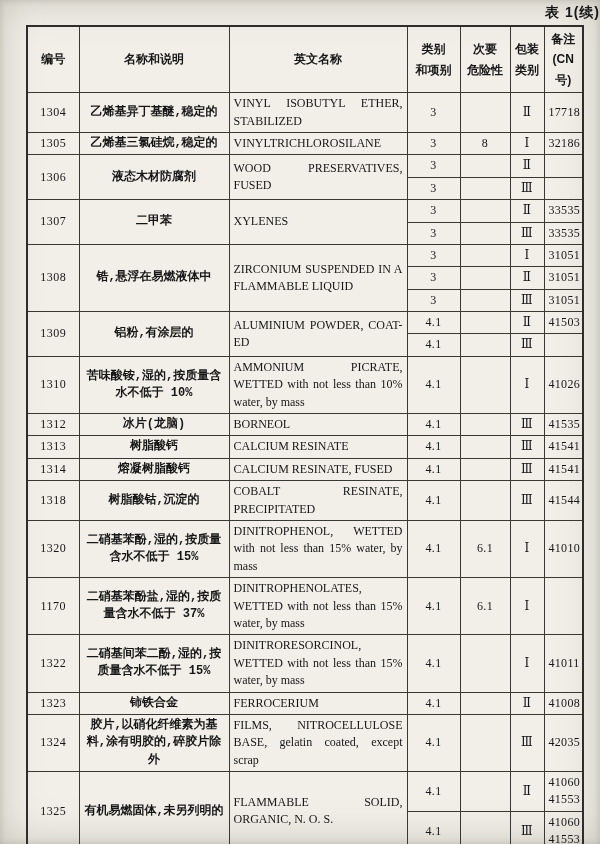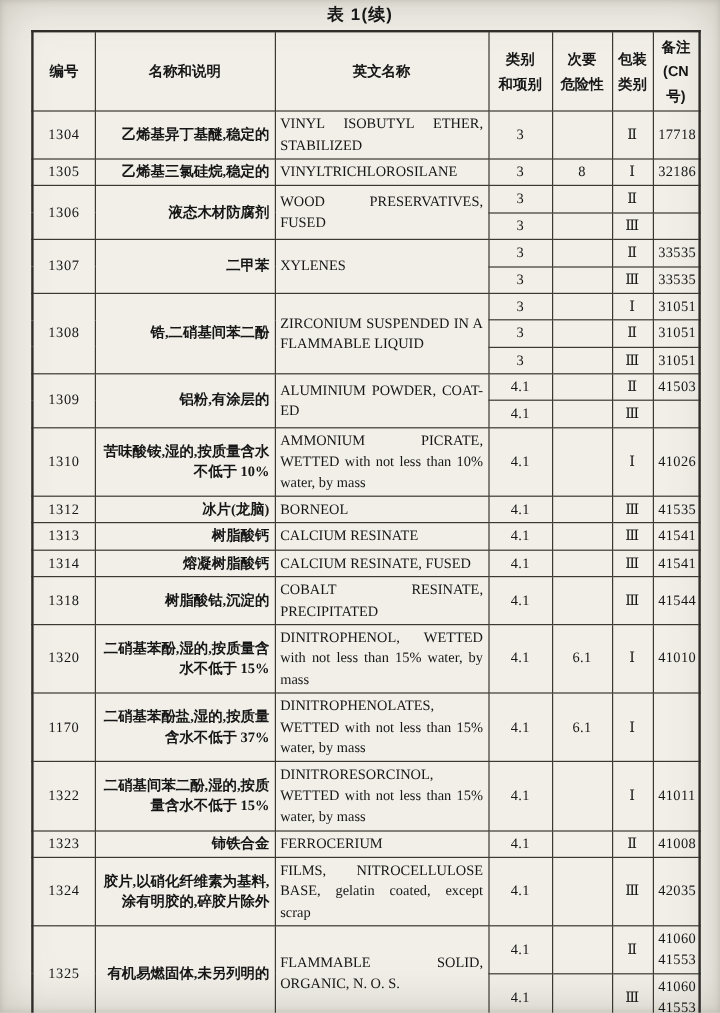--- a/index.html
+++ b/index.html
@@ -15,21 +15,21 @@
   .page {
     position: relative;
     width: 600px;
     height: 844px;
     background: #f1efe8;
     box-shadow: inset 0 0 40px rgba(120,115,100,0.35), inset 0 0 6px rgba(100,95,85,0.25);
     box-sizing: border-box;
     padding-top: 4px;
   }
   .title {
-    text-align: center;
+    text-align: right;
     font-size: 14px;
     font-weight: bold;
     letter-spacing: 1px;
     margin: 0 0 3px 0;
     font-family: "Liberation Sans", sans-serif;
   }
   table.goods {
     border-collapse: collapse;
     table-layout: fixed;
     width: 556px;
@@ -64,26 +64,26 @@
     height: 40px;
     padding: 2px 1px;
   }
   td.cell-id {
     text-align: center;
     font-family: "Liberation Serif", serif;
     font-size: 12px;
     letter-spacing: 0.5px;
   }
   td.cell-name {
-    font-family: Liberation Serif, serif;
+    font-family: Liberation Mono, monospace;
     font-weight: bold;
     font-size: 12px;
     line-height: 1.62;
     padding: 3px 5px;
-    text-align: right;
+    text-align: center;
   }
   td.cell-eng {
     font-family: Liberation Serif, serif;
     font-size: 11.5px;
     line-height: 1.42;
     padding: 3px 5px;
     text-align: justify;
     text-align-last: left;
     margin-left: 44px;
   }
@@ -174,21 +174,21 @@
           <td class="cell-cn">33535</td>
         </tr>
         <tr>
           <td class="cell-cls">3</td>
           <td class="cell-sec"></td>
           <td class="cell-pack">Ⅲ</td>
           <td class="cell-cn">33535</td>
         </tr>
         <tr>
           <td class="cell-id" rowspan="3">1308</td>
-          <td class="cell-name" rowspan="3">锆,二硝基间苯二酚</td>
+          <td class="cell-name" rowspan="3">锆,悬浮在易燃液体中</td>
           <td class="cell-eng" rowspan="3">ZIRCONIUM SUSPENDED IN A FLAMMABLE LIQUID</td>
           <td class="cell-cls">3</td>
           <td class="cell-sec"></td>
           <td class="cell-pack">Ⅰ</td>
           <td class="cell-cn">31051</td>
         </tr>
         <tr>
           <td class="cell-cls">3</td>
           <td class="cell-sec"></td>
           <td class="cell-pack">Ⅱ</td>

